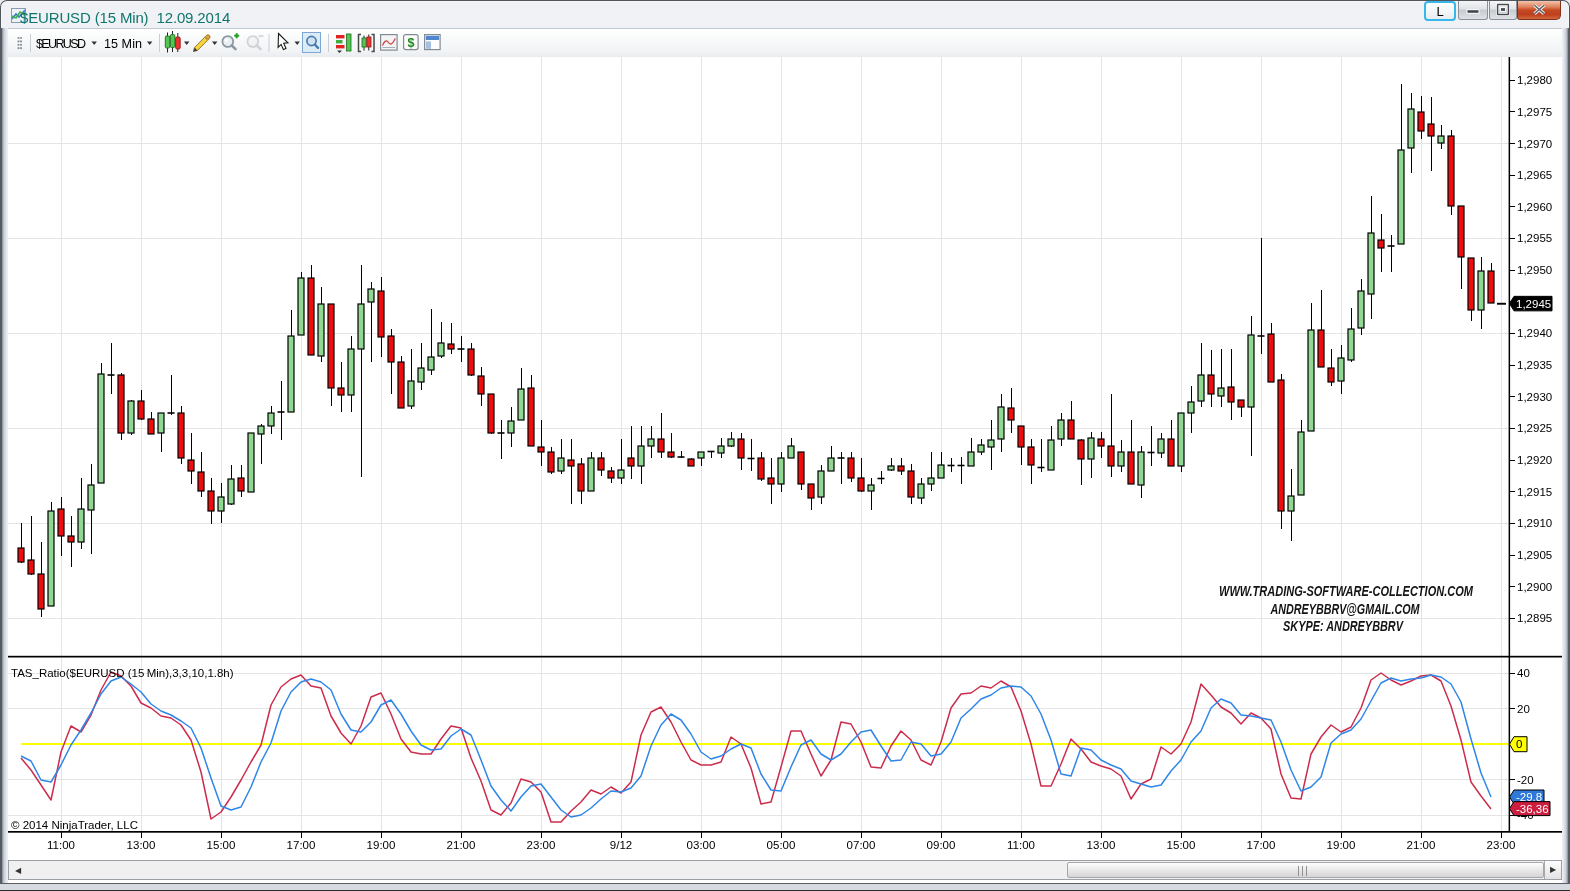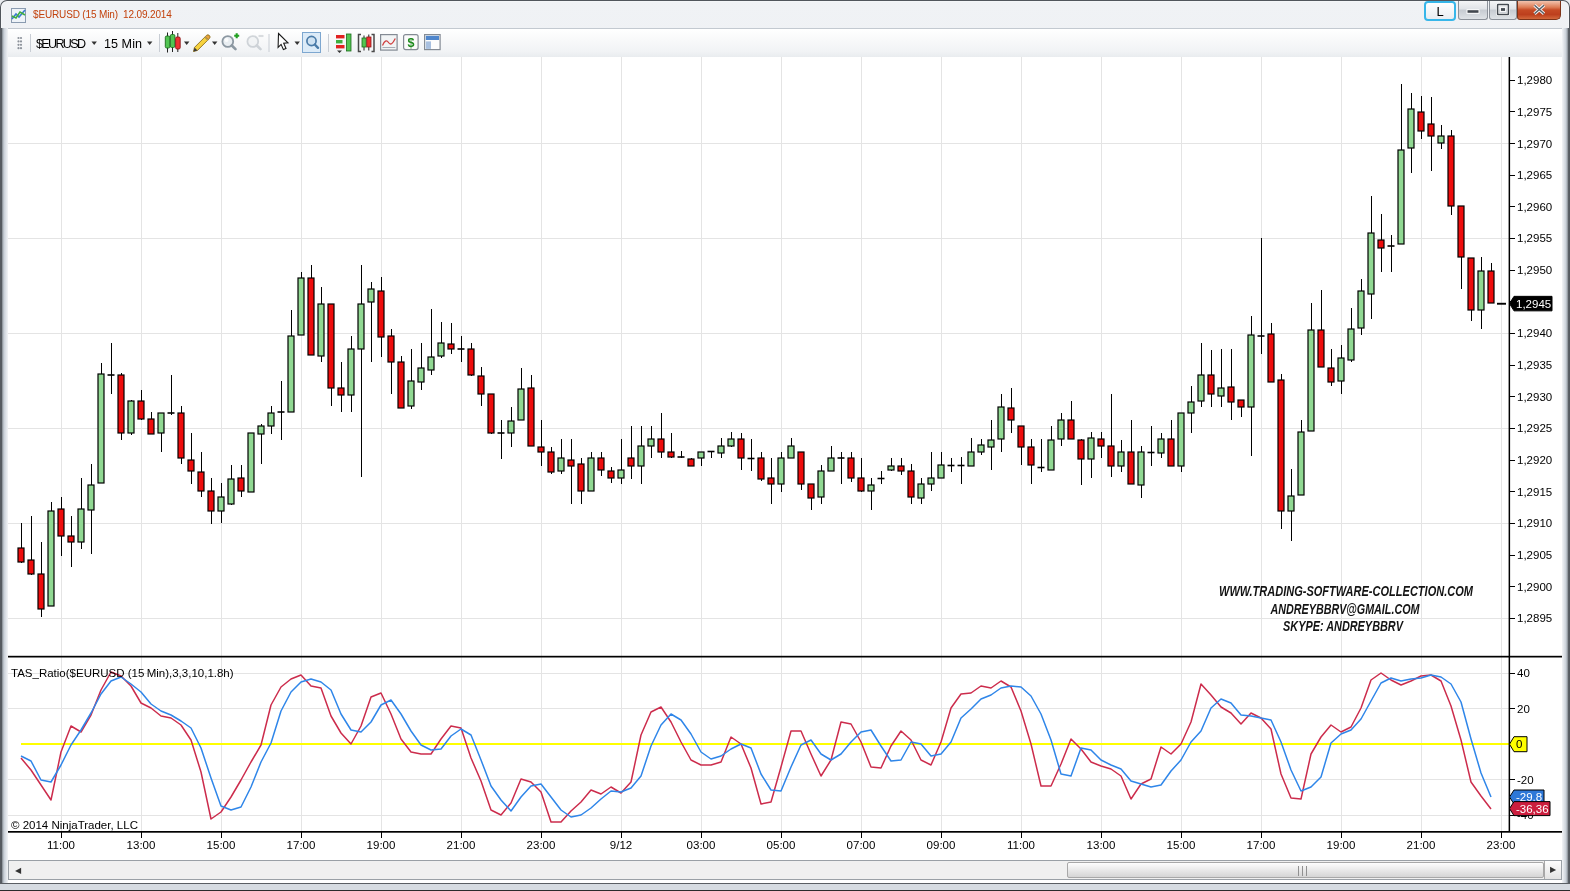--- a/index.html
+++ b/index.html
@@ -1,18 +1,18 @@
 <!DOCTYPE html>
 <html><head><meta charset="utf-8"><style>
 *{margin:0;padding:0;box-sizing:border-box}
 body{width:1570px;height:891px;position:relative;font-family:"Liberation Sans",sans-serif;background:#e8ebef;overflow:hidden}
 #win{position:absolute;left:0;top:0;width:1570px;height:891px;border-radius:7px 7px 0 0;background:linear-gradient(#f0f2f5,#d8dee5);box-shadow:inset 0 0 0 1px #51565c,inset 0 0 0 2px #f4f6f8}
 #titlebar{position:absolute;left:2px;top:2px;width:1566px;height:26px;}
 #title-ico{position:absolute;left:9px;top:6px;width:15px;height:15px}
-#title-txt{position:absolute;left:31px;top:7px;font-size:10px;letter-spacing:-0.15px;color:#c2410c}
+#title-txt{position:absolute;left:18px;top:7px;font-size:15px;letter-spacing:-0.15px;color:#0f766e}
 .wbtn{position:absolute;top:1px;height:19px;border:1px solid #8b9199;border-top:none;background:linear-gradient(#f4f5f6 0%,#e0e3e7 45%,#c6cbd1 50%,#dfe3e7 100%);border-radius:0 0 3px 3px}
 #btnL{position:absolute;left:1424px;width:32px;border:2px solid #37b6e9;border-radius:4px;top:1px;height:20px;background:linear-gradient(#ffffff,#e9edf1);color:#000;font-size:13px;text-align:center;line-height:17px}
 #btnMin{left:1458px;width:30px}
 #btnMax{left:1489px;width:28px}
 #btnX{left:1517px;width:44px;background:linear-gradient(#f2c3ae 0%,#dd7c55 35%,#c64a24 50%,#bd3f1d 75%,#d3683c 100%);border-color:#7e3419;border-radius:0 0 5px 3px}
 #toolbar{position:absolute;left:8px;top:28px;width:1554px;height:30px;background:linear-gradient(#ffffff,#f1f3f5 80%,#e9ecef);border-top:1px solid #c3c9d0;border-bottom:1px solid #adb3bb}
 #client{position:absolute;left:8px;top:57px;width:1554px;height:826px;background:#fff}
 #chart{position:absolute;left:0;top:0}
 #hscroll{position:absolute;left:8px;top:860px;width:1554px;height:20px;background:#f0f0f0;border:1px solid #9aa0a6}
 #thumb{position:absolute;left:1058px;top:1px;width:477px;height:16px;background:linear-gradient(#fdfdfd,#d5d5d5);border:1px solid #a8a8a8;border-radius:2px}

